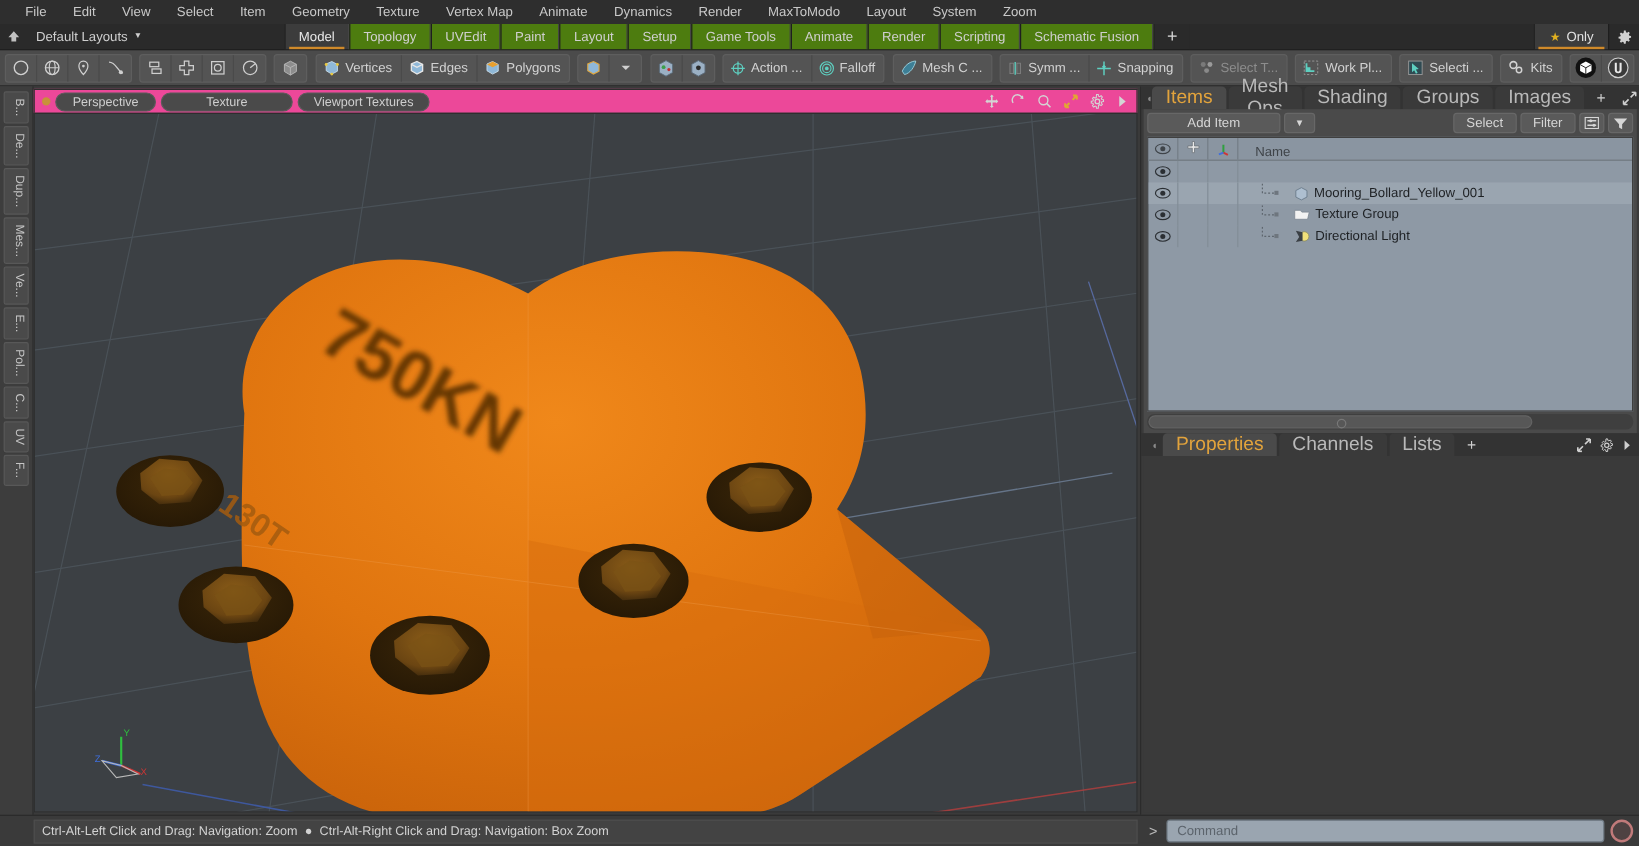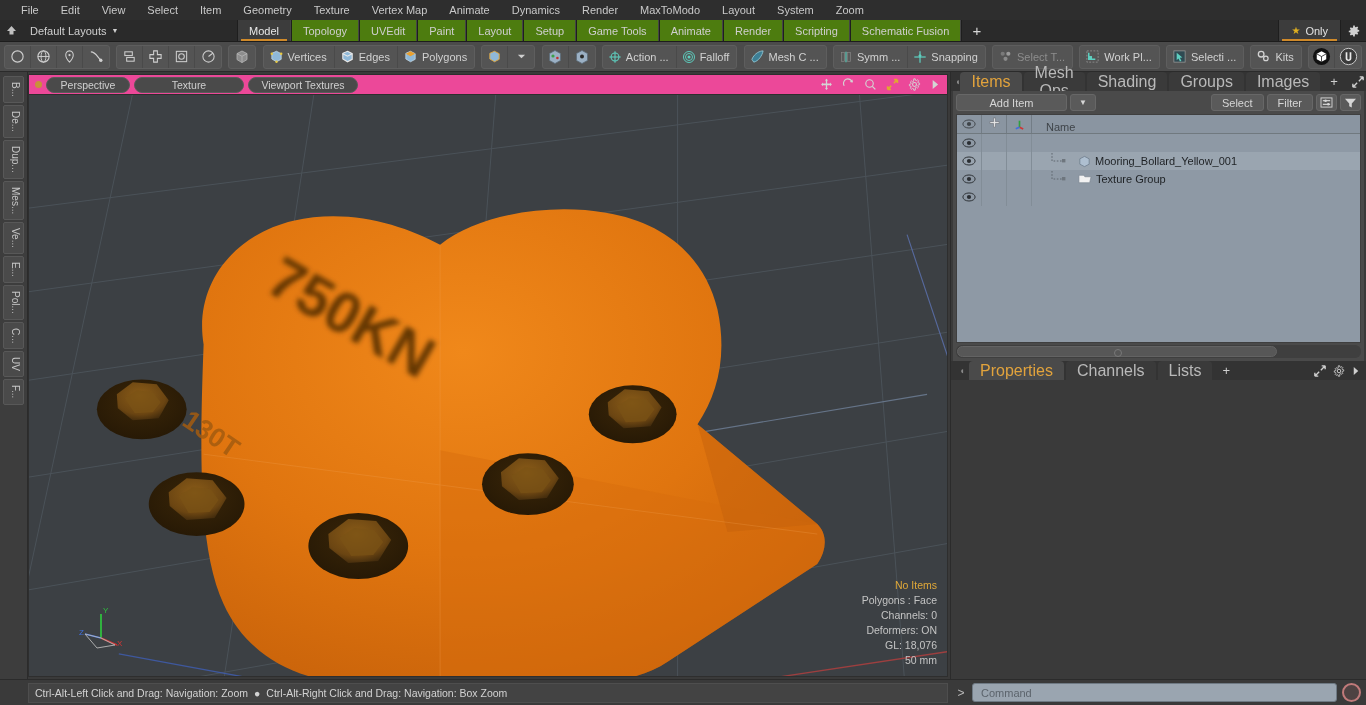--- a/index.html
+++ b/index.html
@@ -580,28 +580,20 @@
       <svg class="gizmo" viewBox="0 0 50 50">
         <path d="M24 34 L24 10" stroke="#2fbf3f" stroke-width="1.8"></path>
         <path d="M24 34 L40 41" stroke="#cf3535" stroke-width="1.8"></path>
         <path d="M24 34 L8 30" stroke="#3f6fdf" stroke-width="1.8"></path>
         <path d="M24 34 L8 30 L20 44 L38 41 Z" fill="none" stroke="#b8b8b8" stroke-width="0.9"></path>
         <text x="26" y="9" font-size="8" fill="#2fbf3f" font-family="Liberation Sans, sans-serif">Y</text>
         <text x="40" y="42" font-size="8" fill="#cf3535" font-family="Liberation Sans, sans-serif">X</text>
         <text x="2" y="31" font-size="8" fill="#3f6fdf" font-family="Liberation Sans, sans-serif">Z</text>
       </svg>
 
-      <div class="ovl">
-        <div class="hi">No Items</div>
-        <div>Polygons : Face</div>
-        <div>Channels: 0</div>
-        <div>Deformers: ON</div>
-        <div>GL: 18,076</div>
-        <div>50 mm</div>
-      </div>
     </div>
   </div>
 
   <div class="right">
 
     <div class="paneltabs">
       <span class="pdot">◖</span>
       <span class="ptab active">Items</span>
       <span class="ptab">Mesh Ops</span>
       <span class="ptab">Shading</span>
@@ -752,20 +744,35 @@
 
         <div class="trow">
           <span class="tcell">
             <svg width="14" height="10" viewBox="0 0 16 11">
                 <ellipse cx="8" cy="5.5" rx="7" ry="4.6" fill="none" stroke="#2b2f33" stroke-width="1.1"></ellipse>
                 <circle cx="8" cy="5.5" r="2.4" fill="#2b2f33"></circle>
               </svg>
             </span>
           <span class="tcell"></span>
           <span class="tcell"></span>
+          <span class="tlabel">
+            <span class="indent2">
+              <svg width="24" height="16" viewBox="0 0 24 16">
+                  <path d="M6 0v8h10" fill="none" stroke="#5e666e" stroke-width="1" stroke-dasharray="1.6 1.6"></path>
+                  <rect x="16" y="6" width="3.4" height="3.4" fill="#6e767e"></rect>
+                </svg>
+              </span>
+            <span>
+              <svg width="14" height="12" viewBox="0 0 15 12">
+                  <circle cx="9.5" cy="6" r="4.2" fill="#f0e07a" stroke="#8a8a60" stroke-width="0.7"></circle>
+                  <path d="M8 2.2L2 1l3 5.5L2 11l6-1.2z" fill="#3a3f44"></path>
+                </svg>
+              </span>
+            <span>Directional Light</span>
+          </span>
         </div>
 
         <div style="flex:1;"></div>
       </div>
 
       <div class="hscroll">
         <div class="hthumb"></div>
       </div>
     </div>
 

